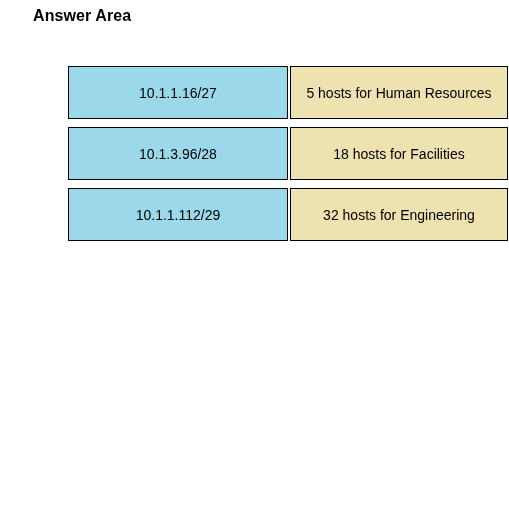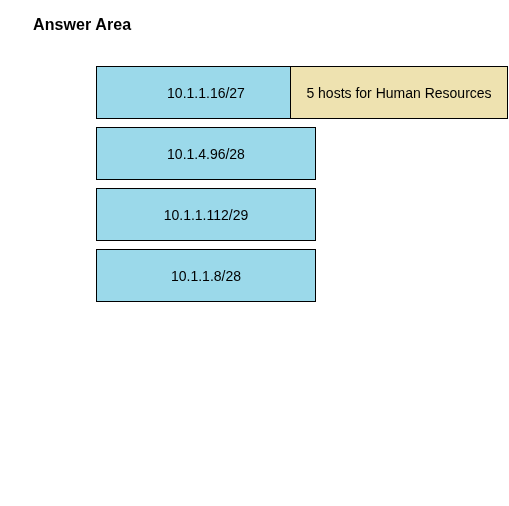--- a/index.html
+++ b/index.html
@@ -12,21 +12,21 @@
     background: #ffffff;
     font-family: "Liberation Sans", sans-serif;
     position: relative;
     overflow: hidden;
     -webkit-font-smoothing: antialiased;
   }
 
   #page-title {
     position: absolute;
     left: 33px;
-    top: 16px;
+    top: 7px;
     font-size: 16px;
     font-weight: bold;
     color: #000000;
     letter-spacing: 0.1px;
     white-space: nowrap;
   }
 
   #board {
     position: absolute;
     left: 0;
@@ -37,21 +37,21 @@
 
   .column {
     position: absolute;
     top: 66px;
     display: flex;
     flex-direction: column;
     gap: 8px;
   }
 
   #options-column {
-    left: 48px;
+    left: 20px;
     width: 220px;
     padding-left: 48px;
   }
 
   #targets-column {
     left: 262px;
     width: 218px;
     padding-left: 28px;
   }
 
@@ -80,22 +80,23 @@
 </style>
 </head>
 <body>
 
 <div id="page-title">Answer Area</div>
 
 <div id="board">
 
   <div class="column" id="options-column">
     <div class="tile subnet">10.1.1.16/27</div>
-    <div class="tile subnet">10.1.4.96/28</div>
+    <div class="tile subnet">10.1.3.96/28</div>
     <div class="tile subnet">10.1.1.112/29</div>
-    <div class="tile subnet">10.1.1.8/28</div>
   </div>
 
   <div class="column" id="targets-column">
     <div class="tile requirement">5 hosts for Human Resources</div>
+    <div class="tile requirement">18 hosts for Facilities</div>
+    <div class="tile requirement">32 hosts for Engineering</div>
   </div>
 
 </div>
 
 </body></html>

